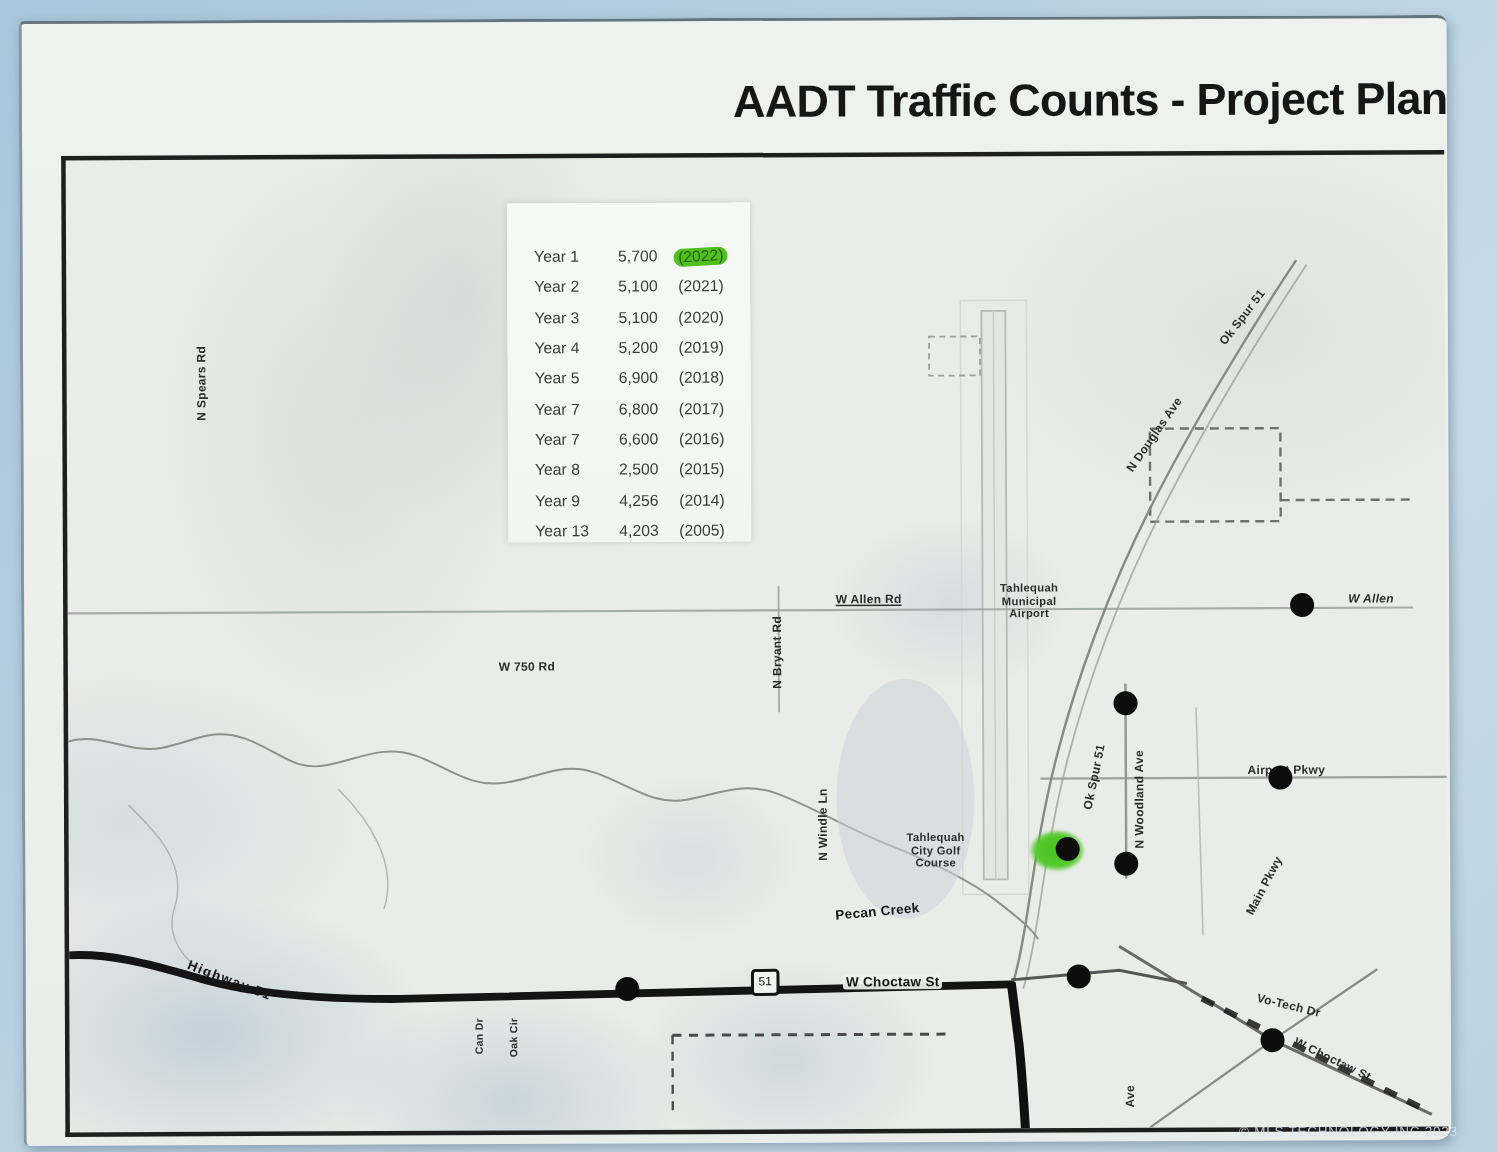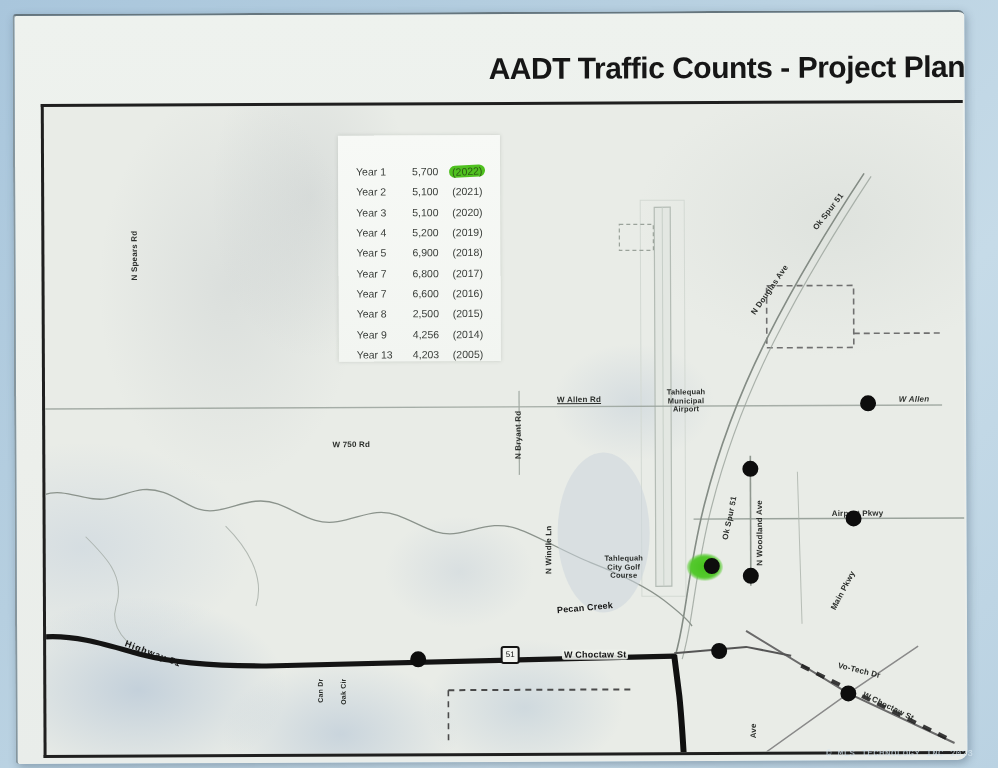--- a/index.html
+++ b/index.html
@@ -44,21 +44,21 @@
     background:linear-gradient(180deg,#f7f9f6,#f2f5f1);box-shadow:0 0 4px rgba(100,110,100,.25);
     padding:26px 0 0 0;box-sizing:border-box;}
   .trow{display:flex;height:20.3px;align-items:center;padding:0 10px 0 18px;
     font-size:10.5px;color:#3a3e3a;}
   .ty{width:56px;}
   .tc{width:36px;margin-right:4px;}
   .tp{}
   .hl{background:#4fc11f;border-radius:6px;padding:0 3px;margin:0 -3px;
     transform:rotate(-3deg);color:#2c5b14;}
   .copyright{position:absolute;left:826px;top:749px;font-size:9px;letter-spacing:.5px;
-    color:#d5e4ee;opacity:.85;white-space:nowrap;font-family:Liberation Mono, monospace;}
+    color:#d5e4ee;opacity:.85;white-space:nowrap;}
 </style>
 </head>
 <body>
 
 <div class="photo">
   <div class="paper">
     <div class="title">AADT Traffic Counts - Project Plann</div>
 
     <div class="map">
       <svg width="919" height="648" viewBox="0 0 919 648">

